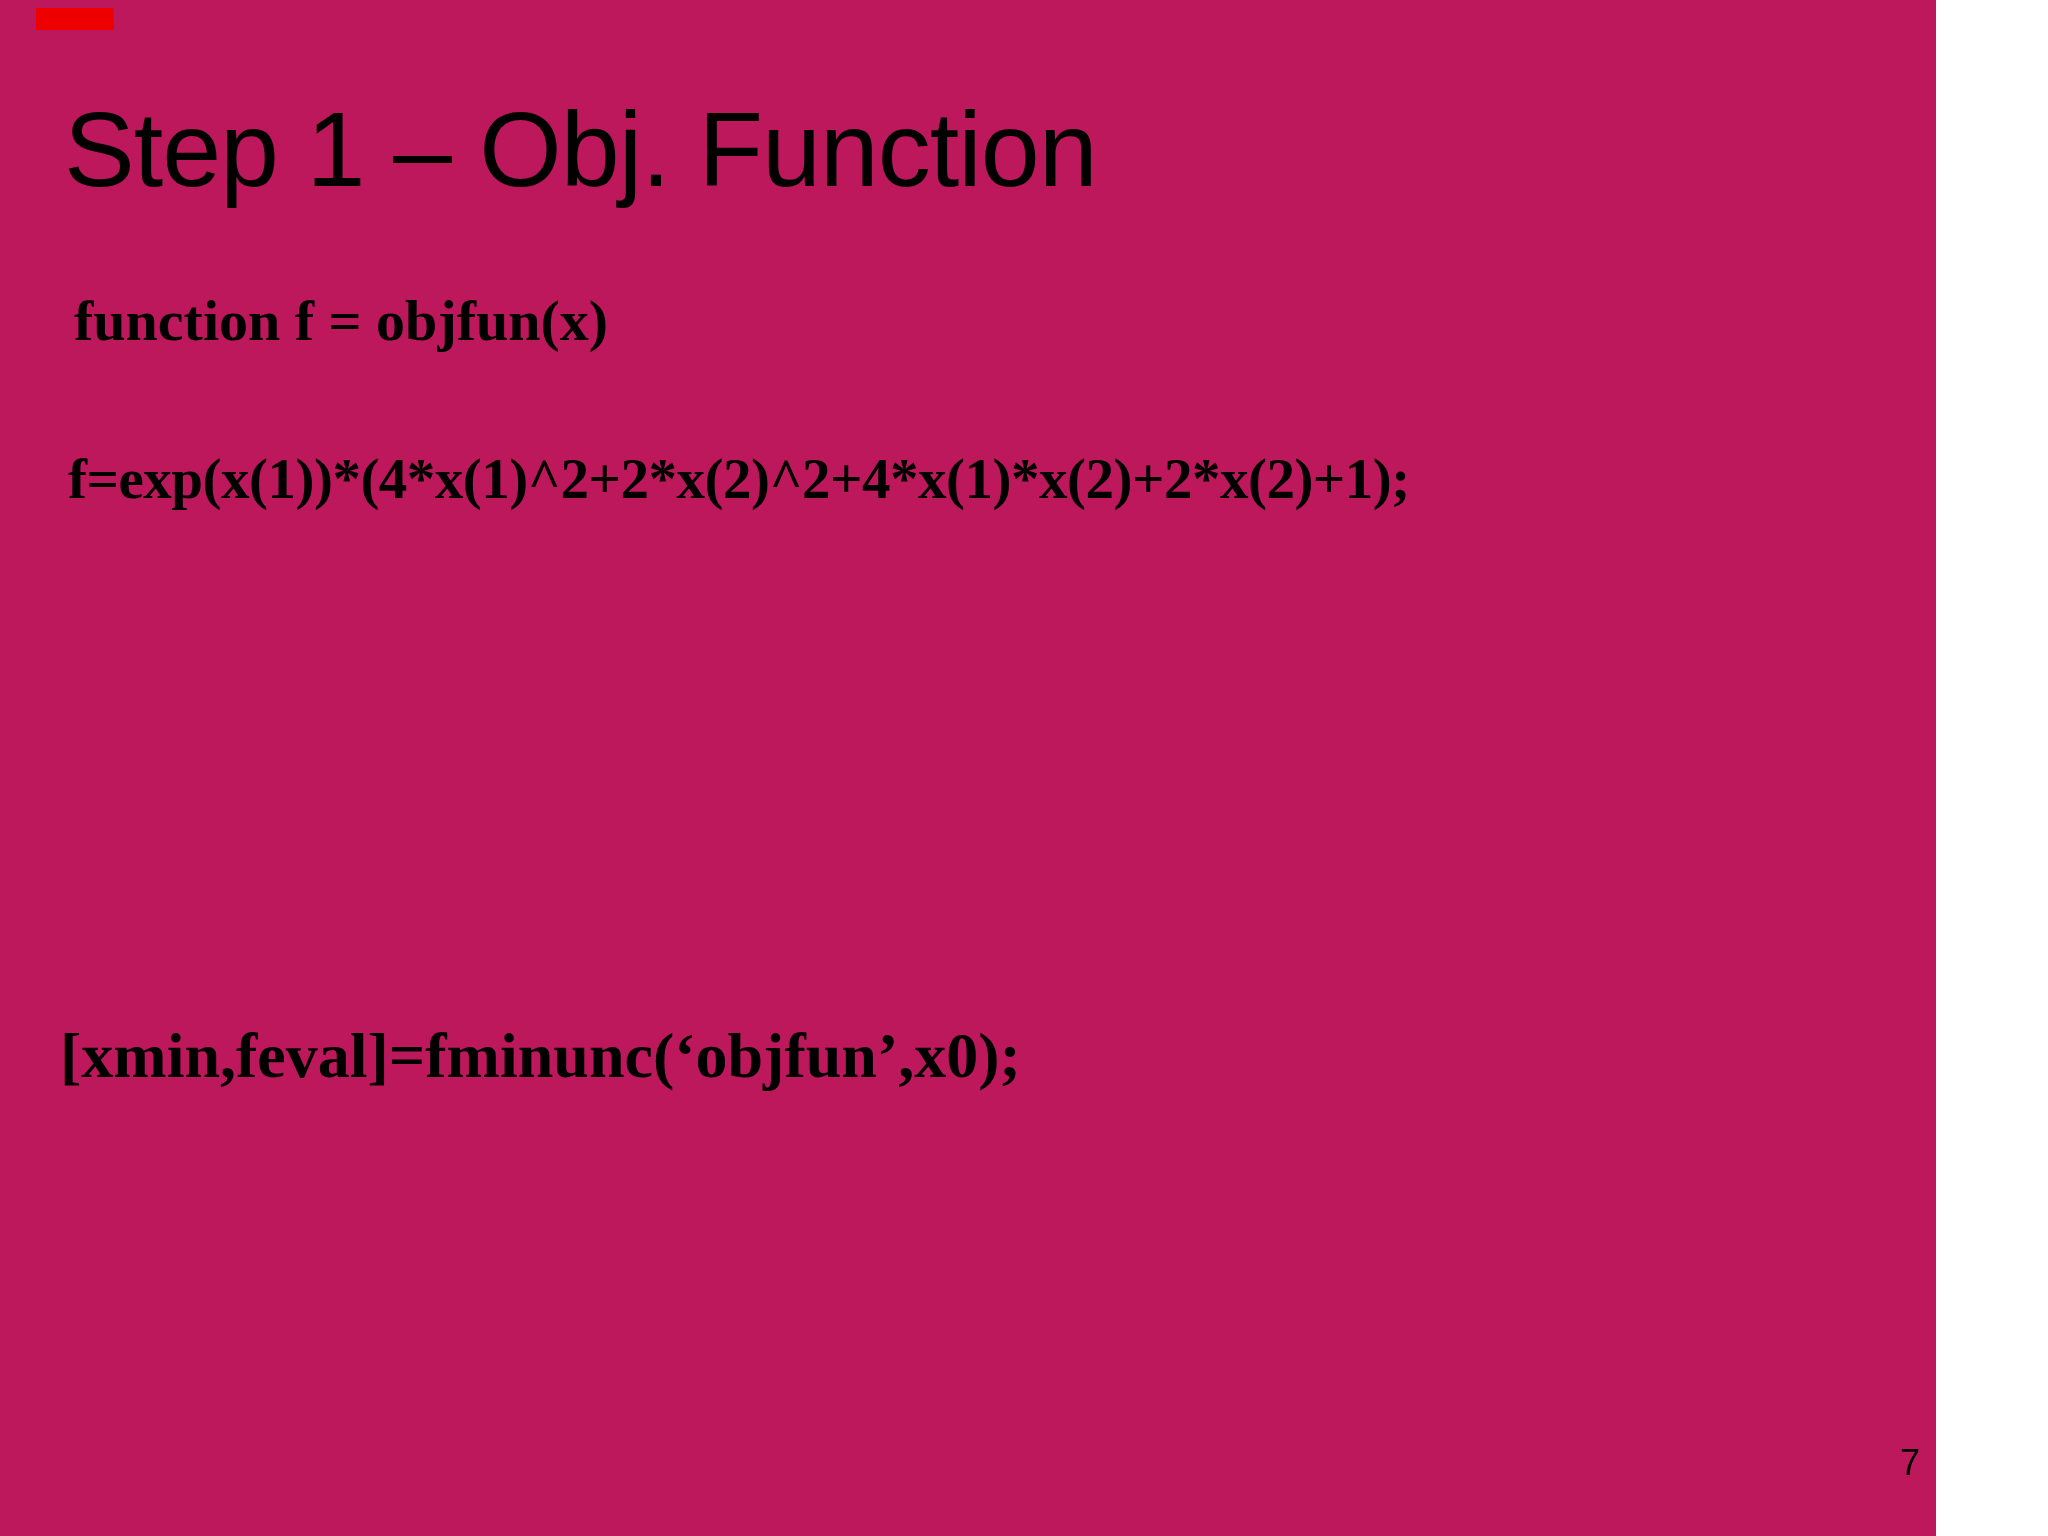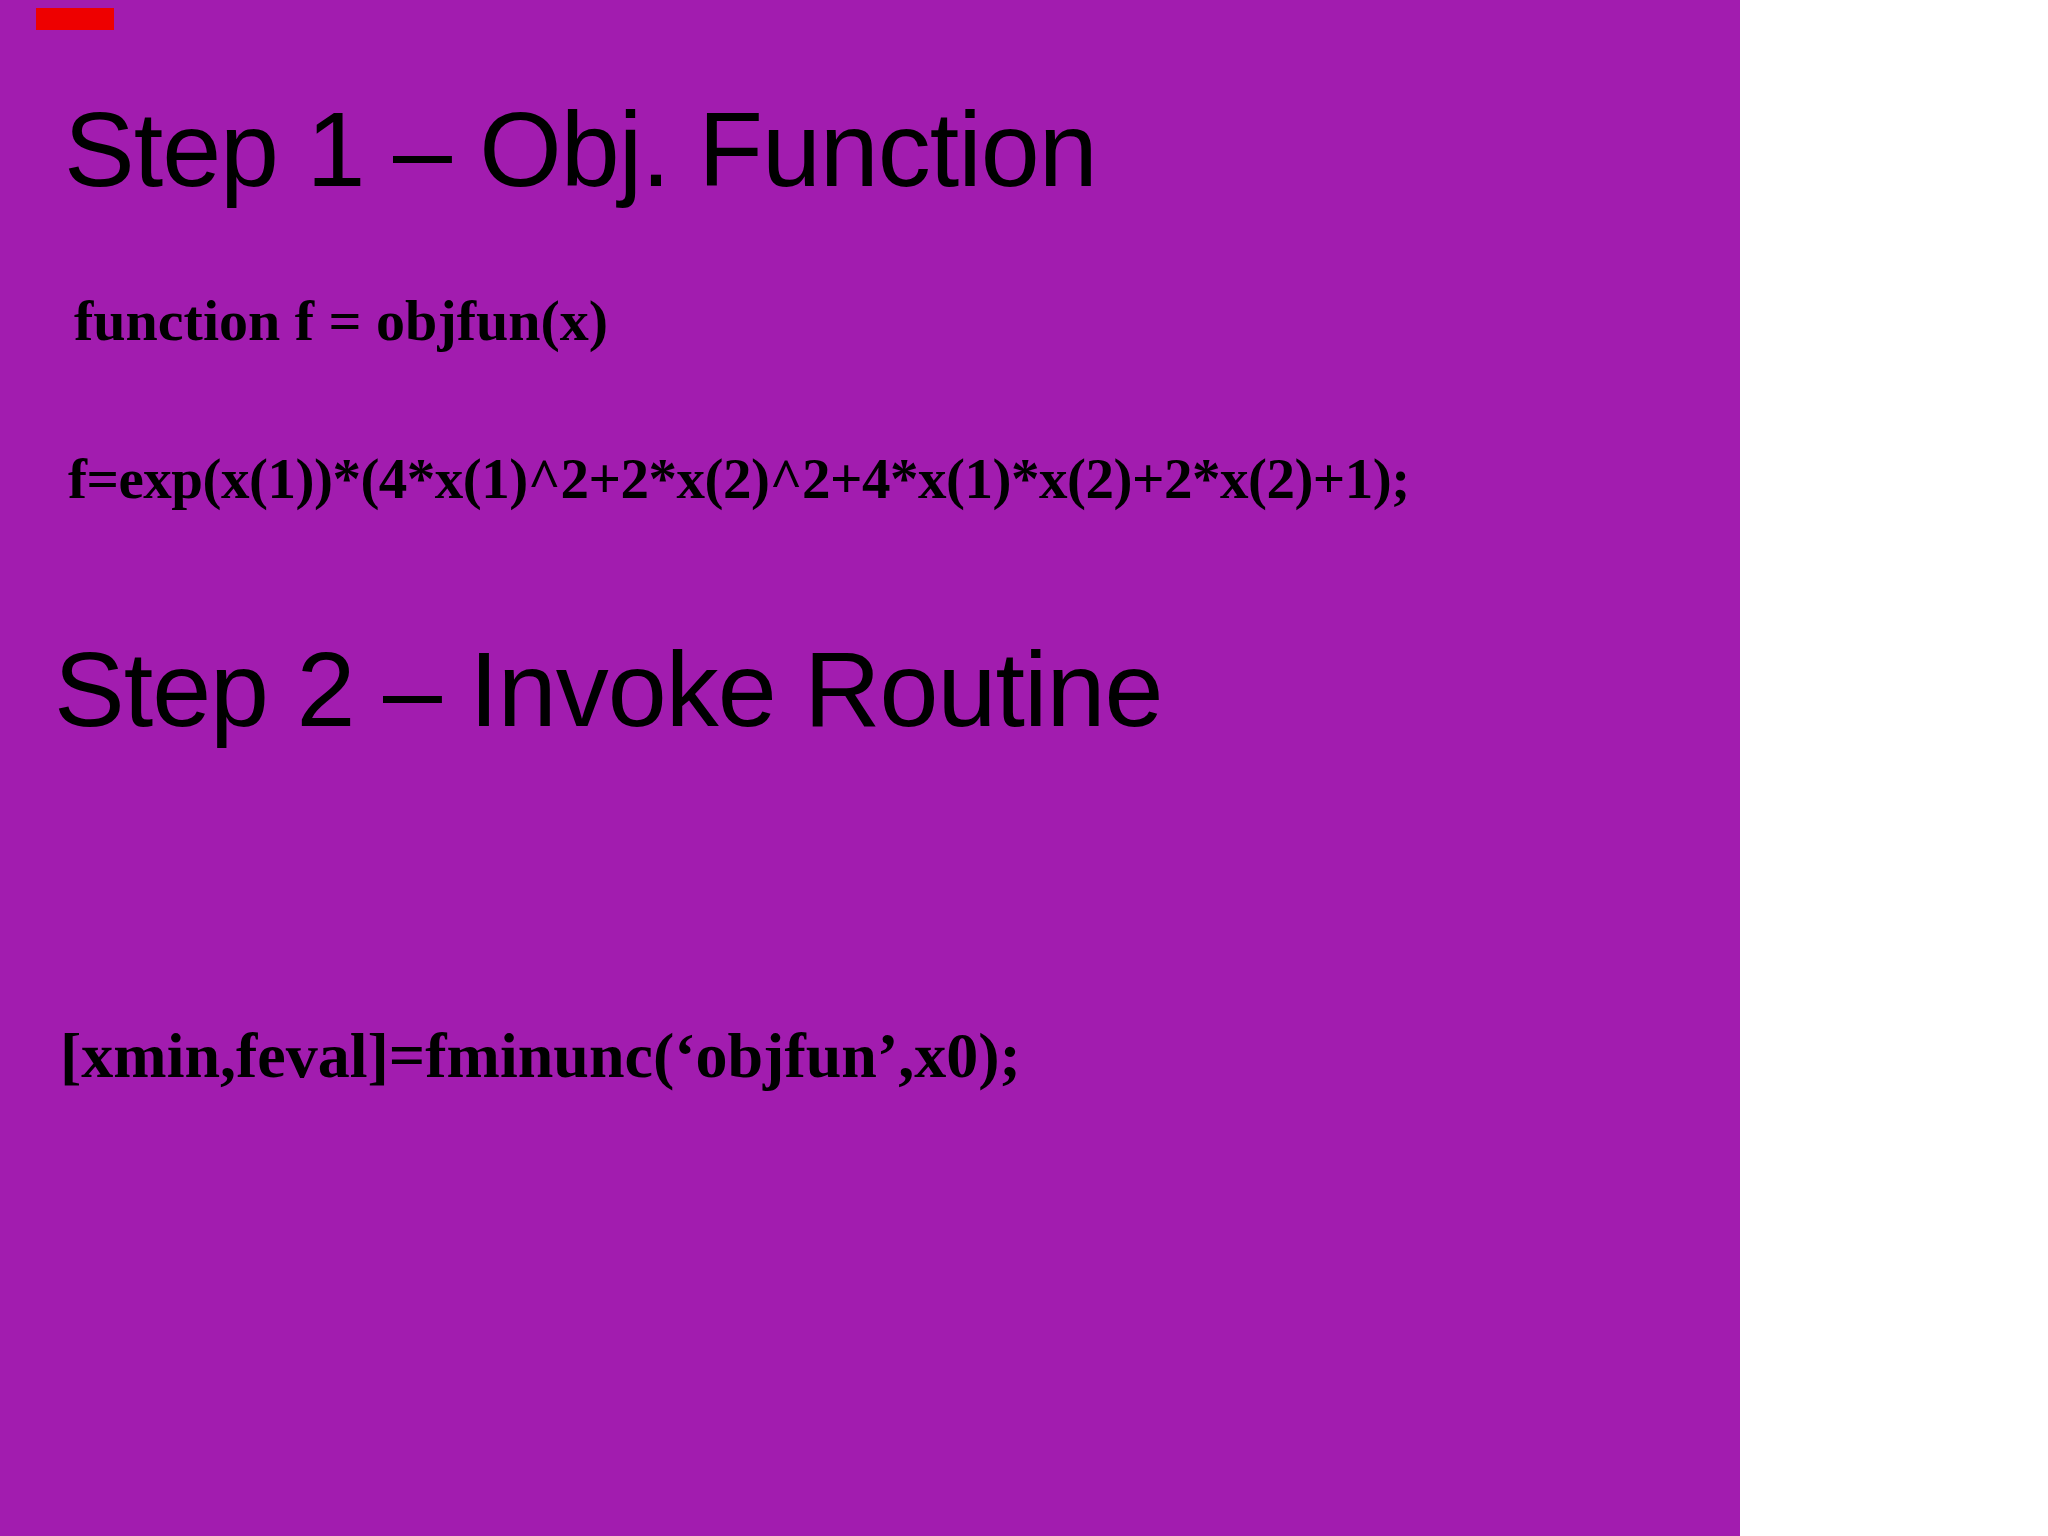--- a/index.html
+++ b/index.html
@@ -2,23 +2,23 @@
 <html><head>
 <meta charset="utf-8">
 <style>
   html, body {
     margin: 0;
     padding: 0;
     background: #ffffff;
   }
   .slide {
     position: relative;
-    width: 1740px;
+    width: 1936px;
     height: 1536px;
-    background: #a21caf;
+    background: #be185d;
     overflow: hidden;
     font-family: "Liberation Sans", sans-serif;
     color: #000000;
   }
   .red-marker {
     position: absolute;
     left: 36px;
     top: 8px;
     width: 78px;
     height: 22px;
@@ -64,20 +64,19 @@
 <div class="slide">
 
   <div class="red-marker"></div>
 
   <div class="heading h1">Step 1 – Obj. Function</div>
 
   <div class="code l1">function f = objfun(x)</div>
 
   <div class="code l2">f=exp(x(1))*(4*x(1)^2+2*x(2)^2+4*x(1)*x(2)+2*x(2)+1);</div>
 
-  <div class="heading h2">Step 2 – Invoke Routine</div>
 
 
   <div class="code l4">[xmin,feval]=fminunc(‘objfun’,x0);</div>
 
   <div class="page-number">7</div>
 
 </div>
 
 </body></html>

